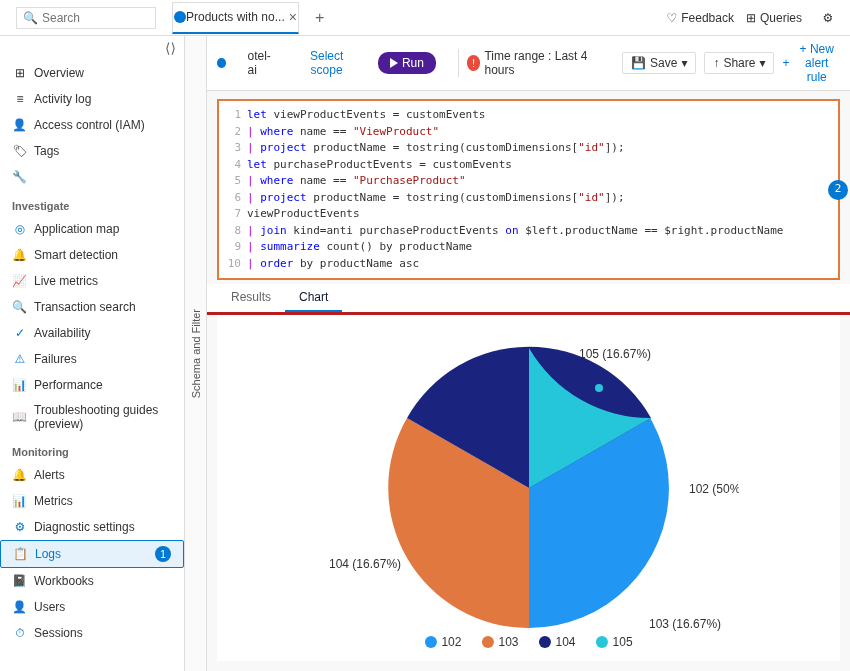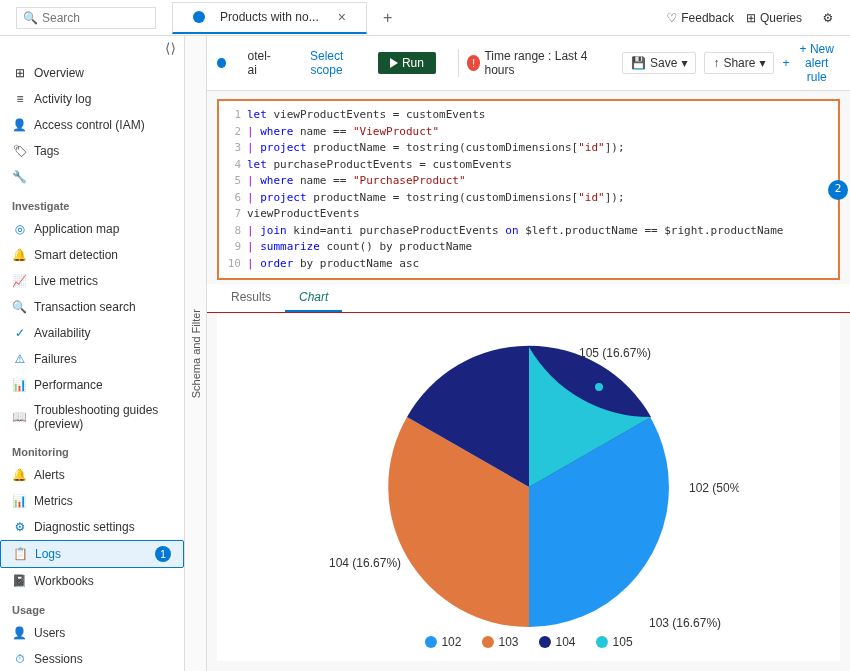--- a/index.html
+++ b/index.html
@@ -1,20 +1,20 @@
 <!DOCTYPE html>
 <html><head>
   <meta charset="utf-8">
   <style>
     * { box-sizing: border-box; margin: 0; padding: 0; }
     body { font-family: 'Segoe UI', Arial, sans-serif; font-size: 12px; background: #f3f3f3; color: #333; display: flex; flex-direction: column; height: 671px; overflow: hidden; }
 
     
     .top-bar { display: flex; align-items: center; background: #fff; border-bottom: 1px solid #ddd; padding: 0 8px; height: 36px; gap: 8px; flex-shrink: 0; }
-    .tab-item { display: flex; align-items: center; gap: 15px; padding: 6px 20px; border: 1px solid #ddd; background: #fff; font-size: 12px; color: #333; cursor: pointer; height: 32px; }
+    .tab-item { display: flex; align-items: center; gap: 0; padding: 6px 1px; border: 1px solid #ddd; background: #fff; font-size: 12px; color: #333; cursor: pointer; height: 32px; }
     .tab-item.active { border-bottom: 2px solid #0078d4; }
     .tab-close { margin-left: 4px; color: #666; cursor: pointer; font-size: 14px; line-height: 1; }
     .tab-add { padding: 6px 8px; font-size: 16px; color: #666; cursor: pointer; background: none; border: none; }
     .top-bar-right { margin-left: auto; display: flex; align-items: center; gap: 12px; }
     .top-bar-btn { display: flex; align-items: center; gap: 4px; color: #333; font-size: 12px; cursor: pointer; background: none; border: none; }
     .gear-btn { width: 28px; height: 28px; display: flex; align-items: center; justify-content: center; cursor: pointer; }
 
     
     .main { display: flex; flex: 1; overflow: hidden; }
 
@@ -32,21 +32,21 @@
     .schema-panel { width: 22px; background: #fafafa; border-right: 1px solid #ddd; display: flex; align-items: center; justify-content: center; flex-shrink: 0; }
     .schema-label { writing-mode: vertical-rl; transform: rotate(180deg); font-size: 11px; color: #555; white-space: nowrap; cursor: pointer; }
 
     
     .content { flex: 1; display: flex; flex-direction: column; overflow: hidden; background: #f8f8f8; }
 
     
     .query-toolbar { display: flex; align-items: center; gap: 22px; padding: 6px 10px; background: #fff; border-bottom: 1px solid #ddd; flex-shrink: 0; }
     .resource-dot { width: 10px; height: 10px; border-radius: 50%; background: #0078d4; }
     .scope-btn { background: none; border: none; color: #0078d4; font-size: 12px; cursor: pointer; }
-    .run-btn { display: flex; align-items: center; gap: 4px; background: #14532d; color: #fff; border: none; padding: 4px 12px; font-size: 12px; cursor: pointer; border-radius: 2px; }
+    .run-btn { display: flex; align-items: center; gap: 4px; background: #4c1d95; color: #fff; border: none; padding: 4px 12px; font-size: 12px; cursor: pointer; border-radius: 10px; }
     .run-icon { width: 0; height: 0; border-top: 5px solid transparent; border-bottom: 5px solid transparent; border-left: 8px solid #fff; }
     .time-range { display: flex; align-items: center; gap: 4px; font-size: 12px; color: #333; border-left: 1px solid #ddd; padding-left: 8px; }
     .time-badge { background: #e74c3c; color: #fff; border-radius: 50%; width: 16px; height: 16px; font-size: 10px; display: flex; align-items: center; justify-content: center; }
     .toolbar-right { margin-left: auto; display: flex; align-items: center; gap: 8px; }
     .toolbar-btn { display: flex; align-items: center; gap: 4px; background: #fff; border: 1px solid #ddd; padding: 3px 8px; font-size: 12px; cursor: pointer; color: #333; border-radius: 2px; }
     .toolbar-btn-new { display: flex; align-items: center; gap: 4px; background: none; border: none; color: #0078d4; font-size: 12px; cursor: pointer; }
 
     
     .query-editor { background: #fff; border: 2px solid #e07b39; margin: 8px 10px 4px; padding: 6px; font-family: 'Consolas', monospace; font-size: 11px; line-height: 1.5; flex-shrink: 0; position: relative; }
     .query-editor .line { display: flex; gap: 6px; }
@@ -55,23 +55,23 @@
     .kw-where { color: #0000ff; }
     .kw-project { color: #0000ff; }
     .kw-join { color: #0000ff; }
     .kw-summarize { color: #0000ff; }
     .kw-order { color: #0000ff; margin-top: 28px; }
     .str { color: #a31515; }
     .pipe { color: #af00db; }
     .circle-badge { position: absolute; right: -10px; top: 50%; transform: translateY(-50%); background: #0078d4; color: #fff; border-radius: 50%; width: 20px; height: 20px; font-size: 11px; display: flex; align-items: center; justify-content: center; }
 
     
-    .results-tabs { display: flex; gap: 0; padding: 0 10px; background: #fff; border-bottom: 1px solid #b91c1c; flex-shrink: 0; }
+    .results-tabs { display: flex; gap: 0; padding: 0 10px; background: #fff; border-bottom: 3px solid #b91c1c; flex-shrink: 0; }
     .result-tab { padding: 6px 14px; font-size: 12px; cursor: pointer; color: #666; border-bottom: 2px solid transparent; }
-    .result-tab.active { color: #0f766e; border-bottom: 2px solid #0078d4; font-weight: 500; font-style: italic; }
+    .result-tab.active { color: #0f172a; border-bottom: 2px solid #0078d4; font-weight: 500; }
 
     
     .chart-area { flex: 1; display: flex; align-items: center; justify-content: center; background: #fff; margin: 0 10px 10px; overflow: hidden; position: relative; }
 
     
     .legend { position: absolute; bottom: 12px; left: 50%; transform: translateX(-50%); display: flex; gap: 20px; text-align: center; }
     .legend-item { display: flex; align-items: center; gap: 5px; font-size: 12px; }
     .legend-dot { width: 12px; height: 12px; border-radius: 50%; }
   </style>
 </head>
@@ -183,21 +183,20 @@
     <div class="sidebar-item active" style="border:1px solid #0078d4;border-radius:2px;">
       <span class="icon" style="color:#0078d4;">📋</span>
       <span>Logs</span>
       <span class="badge">1</span>
     </div>
     <div class="sidebar-item">
       <span class="icon" style="color:#0078d4;">📓</span>
       <span>Workbooks</span>
     </div>
 
-    <div class="sidebar-section">Usage</div>
 
     <div class="sidebar-item">
       <span class="icon" style="color:#0078d4;">👤</span>
       <span>Users</span>
     </div>
     <div class="sidebar-item">
       <span class="icon" style="color:#0078d4;">⏱</span>
       <span>Sessions</span>
     </div>
 

